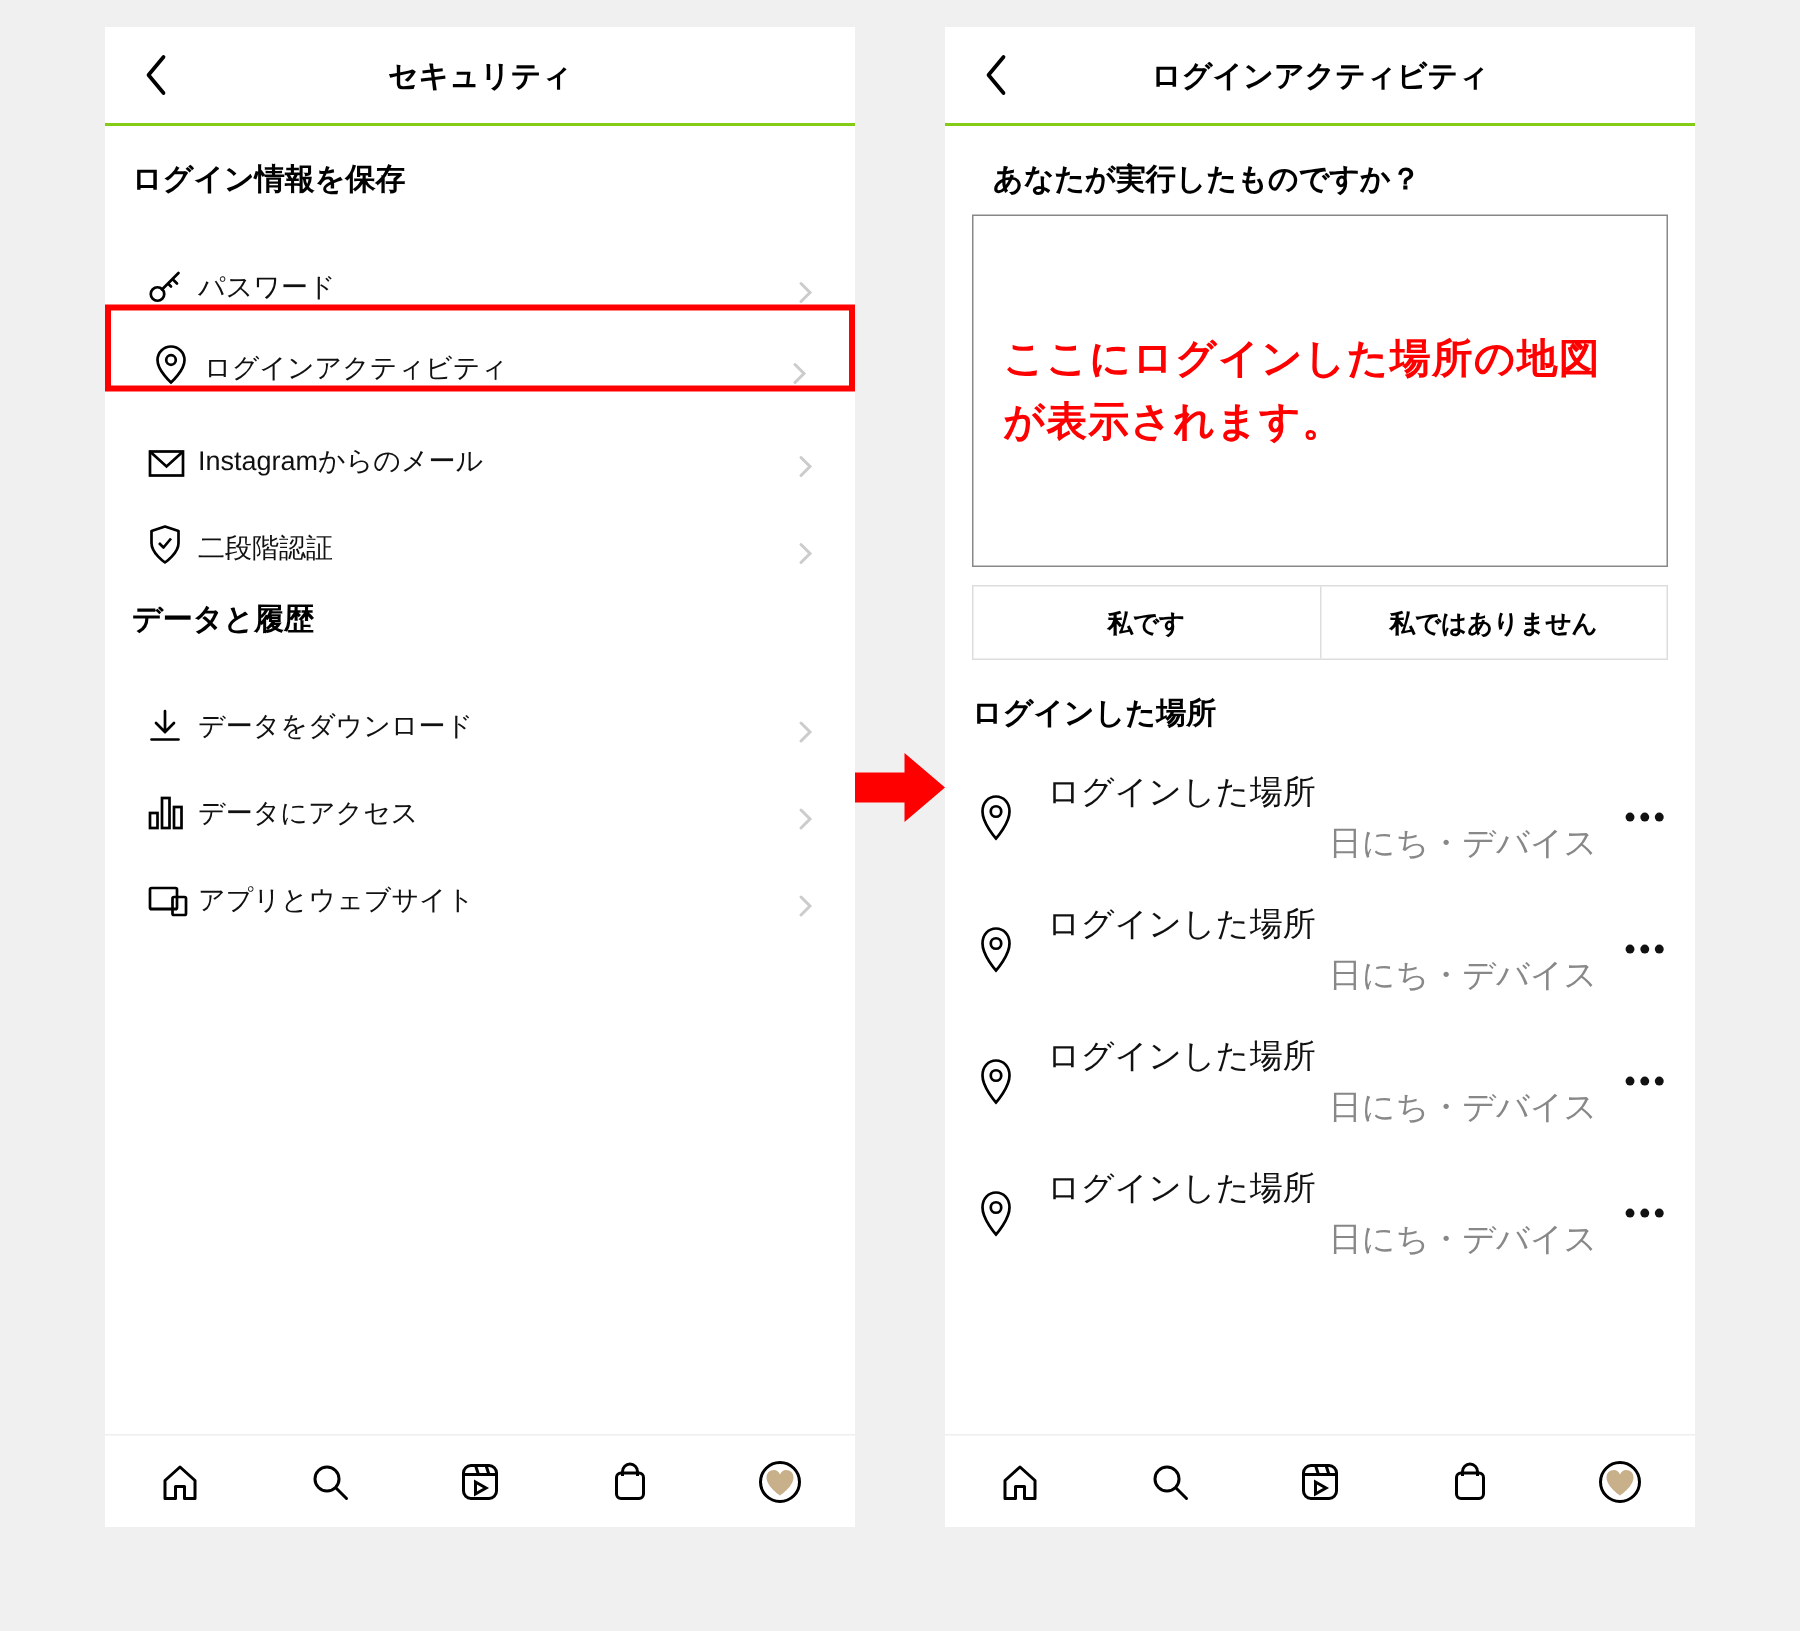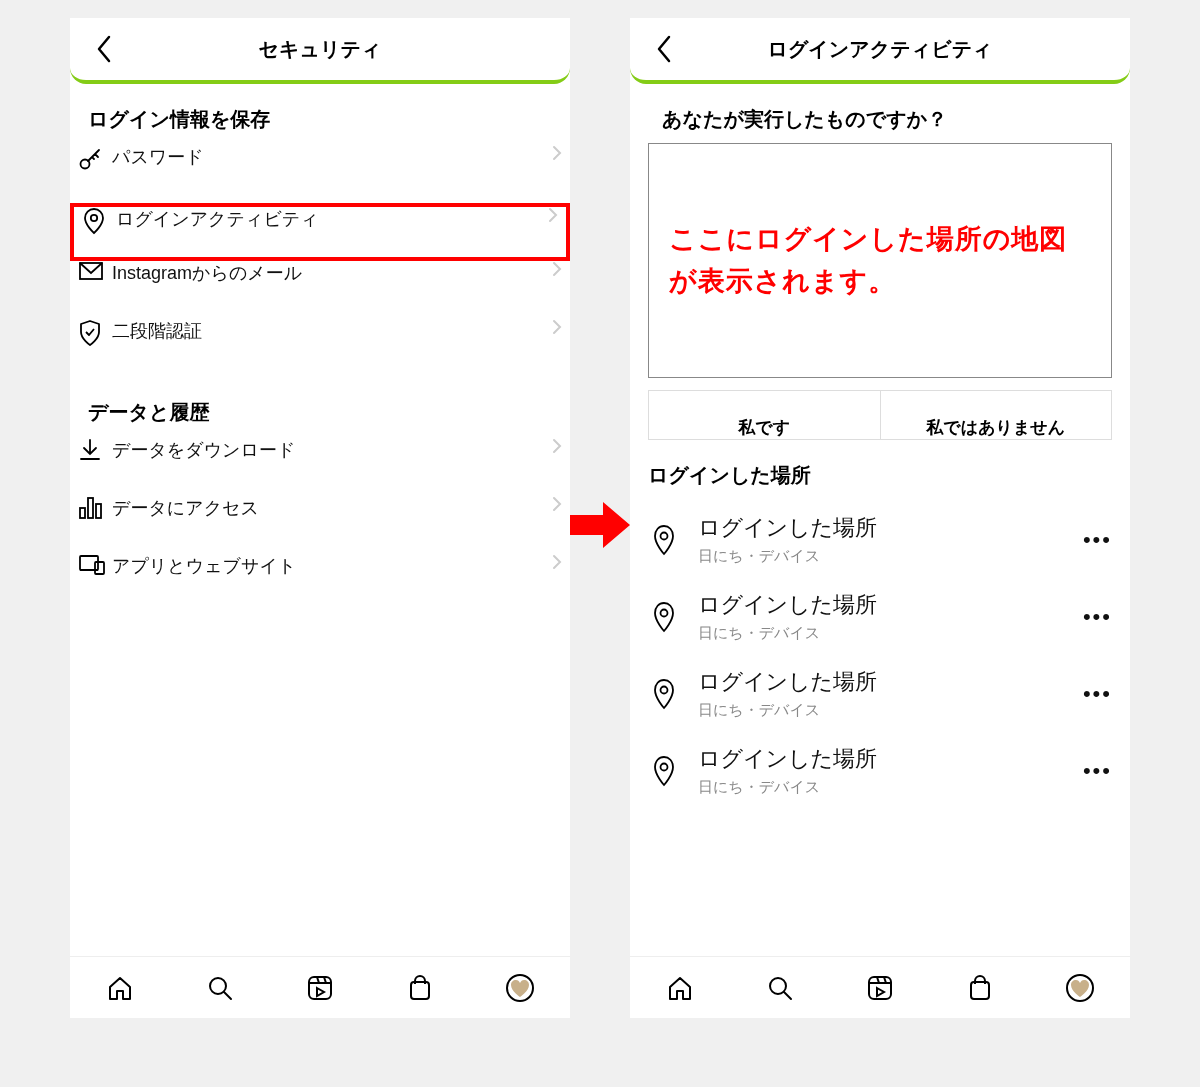--- a/index.html
+++ b/index.html
@@ -22,44 +22,43 @@
     display: flex;
     flex-direction: column;
     position: relative;
   }
   .header {
     height: 66px;
     display: flex;
     align-items: center;
     justify-content: center;
     position: relative;
-    border-bottom: 4px solid #84cc16;
-    border-radius: 16px;
+    border-bottom: 2px solid #84cc16;
   }
   .header .back {
     position: absolute;
     left: 14px;
     width: 40px; height: 40px;
     display: flex; align-items: center; justify-content: center;
   }
   .header-title {
     font-size: 20px;
     font-weight: 700;
   }
   .content { flex: 1; overflow: hidden; }
   .section-title {
     font-size: 20px;
     font-weight: 700;
     padding: 22px 18px 12px;
   }
   .row {
     display: flex;
-    align-items: flex-start;
+    align-items: flex-end;
     height: 58px;
-    padding: 0 8px;
+    padding: 0 28px;
     position: relative;
   }
   .row .icon-slot {
     width: 34px;
     display: flex; align-items: center; justify-content: flex-start;
   }
   .row .label {
     flex: 1;
     font-size: 18px;
     color: #111;
@@ -114,41 +113,41 @@
     letter-spacing: 1px;
   }
   .btn-row {
     margin: 12px 18px 0;
     display: flex;
     border: 1px solid #ddd;
   }
   .btn-row .btn {
     flex: 1;
     height: 48px;
-    display: flex; align-items: flex-end; justify-content: center;
+    display: flex; align-items: center; justify-content: center;
     font-size: 17px;
     font-weight: 700;
   }
   .btn-row .btn:first-child { border-right: 1px solid #ddd; }
   .login-list {
     padding: 0 18px;
   }
   .login-item {
     display: flex;
     align-items: center;
     padding: 12px 0;
     gap: 18px;
   }
   .login-item .pin {
     width: 32px;
     display: flex; align-items: center; justify-content: center;
   }
   .login-item .txt { flex: 1; }
   .login-item .main { font-size: 22px; color: #111; }
-  .login-item .sub  { font-size: 15px; color: #888; margin-top: 4px; }
+  .login-item .sub  { font-size: 22px; color: #888; margin-top: 4px; text-align: right; }
   .login-item .dots { font-size: 22px; color: #111; letter-spacing: 2px; }
   svg { display: block; }
 </style>
 </head>
 <body>
 
 <div class="phone">
   <div class="header">
     <div class="back">
       <svg width="18" height="28" viewBox="0 0 18 28">

